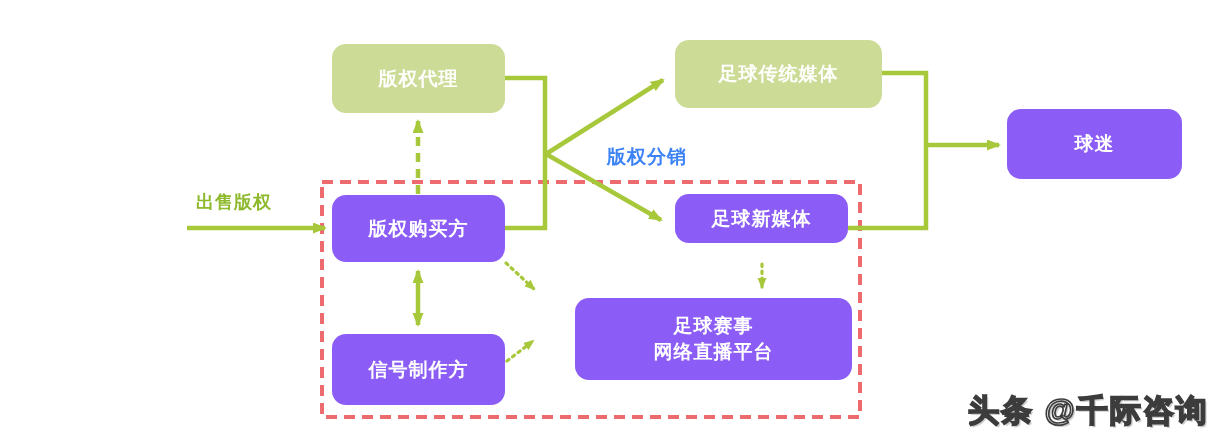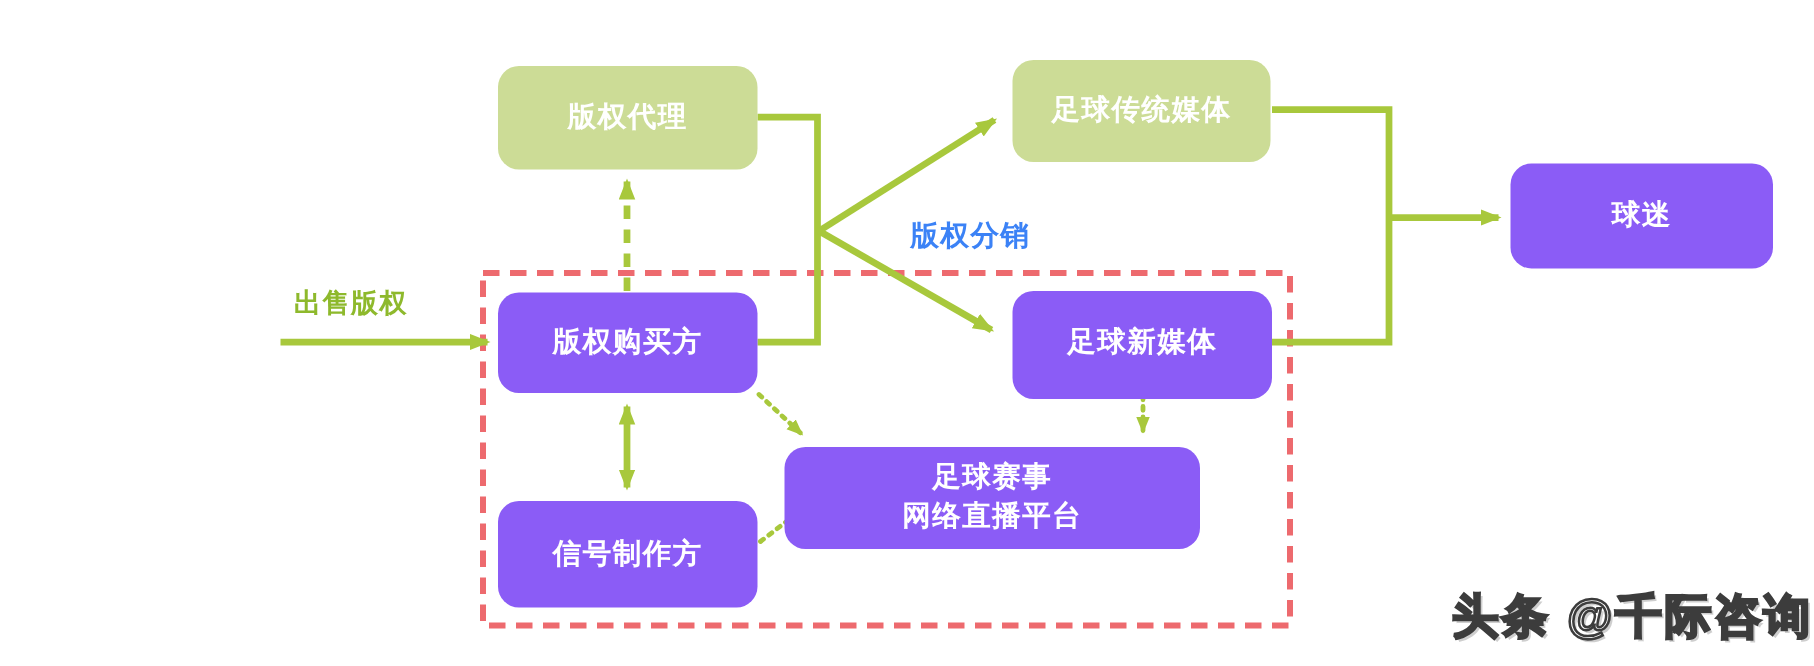--- a/index.html
+++ b/index.html
@@ -27,24 +27,24 @@
   #watermark{
     position:absolute;z-index:3;left:968px;top:390px;
     font-size:31px;font-weight:bold;letter-spacing:2px;white-space:nowrap;
     color:#ffffff;-webkit-text-stroke:1.7px #3c3c3c;
     text-shadow:2px 2px 0 rgba(60,60,60,0.25);
   }
   
   #node-event-organizer {left:8px;  top:192px;width:179px;height:73px;}
   #node-copyright-agent {left:332px;top:44px; width:173px;height:69px;}
   #node-copyright-buyer {left:332px;top:195px;width:173px;height:67px;}
-  #node-traditional-media{left:675px;top:40px; width:172px;height:68px;}
-  #node-new-media       {left:675px;top:194px;width:173px;height:72px;font-family:Liberation Mono, monospace;}
+  #node-traditional-media{left:675px;top:40px; width:207px;height:68px;}
+  #node-new-media       {left:675px;top:194px;width:173px;height:49px;}
   #node-signal-producer {left:332px;top:334px;width:173px;height:71px;}
-  #node-live-platform   {left:523px;top:298px;width:277px;height:68px;}
+  #node-live-platform   {left:575px;top:298px;width:277px;height:82px;}
   #node-fans            {left:1007px;top:109px;width:175px;height:70px;}
 </style>
 </head>
 <body>
 
 <div id="canvas">
 
   <svg id="connector-layer" width="1209" height="444" viewBox="0 0 1209 444">
     <defs>
       <marker id="arrow-green" markerUnits="userSpaceOnUse" markerWidth="15" markerHeight="12" refX="12" refY="5.5" orient="auto-start-reverse">

